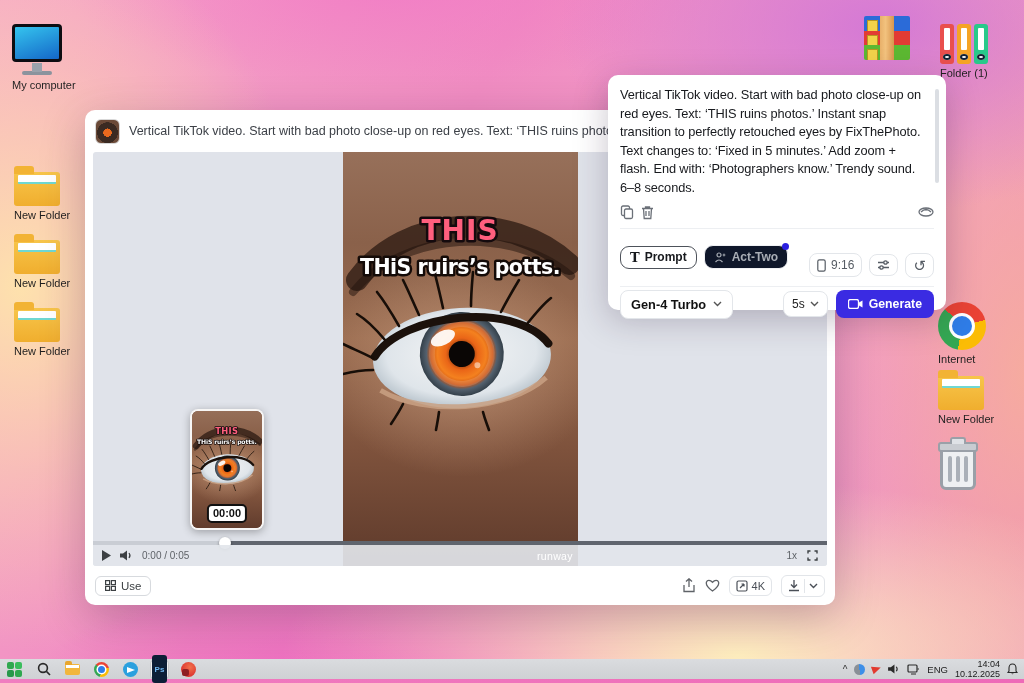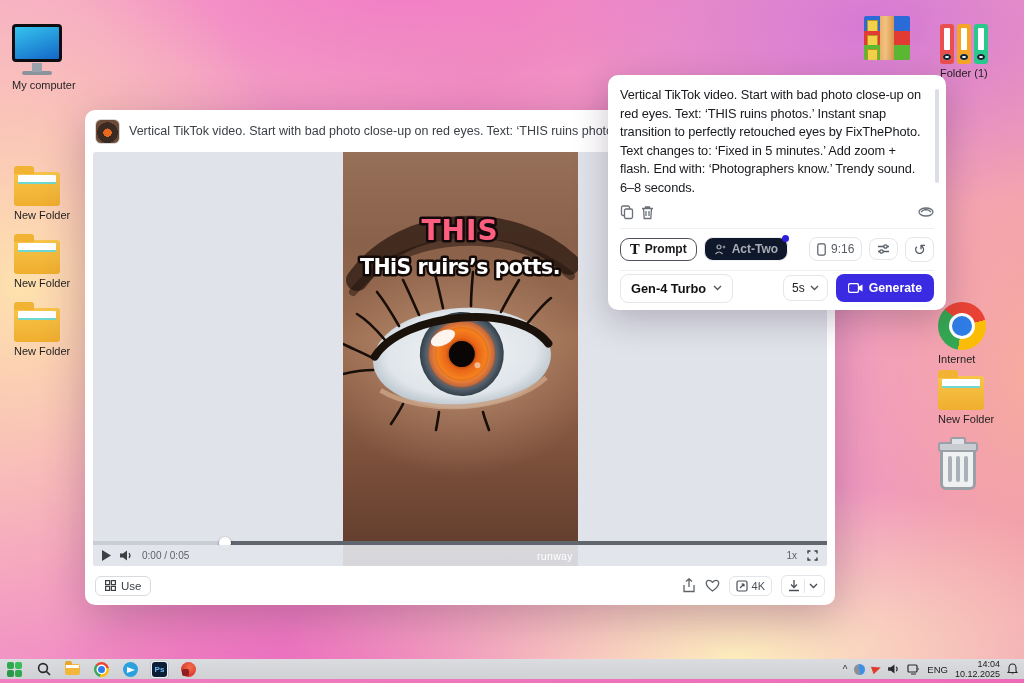--- a/index.html
+++ b/index.html
@@ -89,21 +89,21 @@
   .panel .ptxt { font-size:12.8px; line-height:18.6px; color:#17191d; letter-spacing:-.1px; padding-right:10px; }
   .panel .sbar { position:absolute; right:7px; top:14px; width:4px; height:94px; background:#dbdee3; border-radius:2px; }
   .picons { display:flex; align-items:center; gap:7px; margin-top:7px; padding-bottom:8px; color:#6b7078; }
   .picons .grow { flex:1; }
   .tabsrow { display:flex; align-items:center; gap:7px; border-top:1px solid #edeff2; padding:8px 0; }
   .tab-prompt { display:flex; align-items:center; gap:5px; border:1.5px solid #4d525a; border-radius:9px; padding:3px 9px; font-size:12px; font-weight:bold; color:#17191d; background:#fff; }
   .tab-prompt .tglyph { font-family:"DejaVu Serif", serif; font-weight:bold; font-size:13px; }
   .tab-act { position:relative; display:flex; align-items:center; gap:5px; border:1px solid #f0f1f4; border-radius:9px; padding:4px 9px; font-size:12px; font-weight:bold; color:#a8adb5; background:#0f172a; }
   .tab-act .dot { position:absolute; top:-3px; right:-2px; width:7px; height:7px; border-radius:50%; background:#2b1fe0; }
   .tabsrow .grow { flex:1; }
-  .pill { display:flex; align-items:center; gap:5px; border:1px solid #e3e6ea; border-radius:8px; padding:4px 7px; font-size:12px; color:#565c64; background:#fff; }
+  .pill { display:flex; align-items:center; gap:5px; border:1px solid #e3e6ea; border-radius:8px; padding:4px 7px; font-size:12px; color:#565c64; background:#fff;margin-top:16px; }
   .reset-glyph { font-size:15px; color:#565c64; line-height:1; }
   .botrow { display:flex; align-items:center; gap:8px; border-top:1px solid #edeff2; padding:3px 0; }
   .model { display:flex; align-items:center; gap:7px; border:1px solid #e3e6ea; border-radius:8px; padding:6px 10px; font-size:12.8px; font-weight:bold; color:#111; background:#fff; }
   .botrow .grow { flex:1; }
   .dur { display:flex; align-items:center; gap:5px; border:1px solid #e3e6ea; border-radius:8px; padding:5px 8px; font-size:12px; color:#222; background:#fff; }
   .genbtn { display:flex; align-items:center; gap:6px; background:#3a2be2; color:#fff; border:none; border-radius:8px; padding:7px 12px; font-size:12.3px; font-weight:bold; }
 
   
   .taskbar { position:absolute; left:0; top:659px; width:1024px; height:20px; background:linear-gradient(#dadcdf,#cfd1d4); display:flex; align-items:center; padding:0 6px; z-index:20; }
   .tb-left { display:flex; align-items:center; gap:12px; }
@@ -112,21 +112,21 @@
   .start-grid { display:grid; grid-template-columns:7px 7px; grid-template-rows:7px 7px; gap:1px; }
   .start-grid i { background:#2fa84f; border-radius:2px; }
   .start-grid i:nth-child(2){ background:#39bd5c; } .start-grid i:nth-child(3){ background:#27984a; }
   .mini-folder { width:15px; height:11px; background:#f2b63c; border-radius:2px; position:relative; }
   .mini-folder:before { content:""; position:absolute; top:-3px; left:0; width:7px; height:4px; background:#e8a62e; border-radius:2px 2px 0 0; }
   .mini-folder:after { content:""; position:absolute; top:1px; left:1px; right:1px; height:3px; background:#fff; }
   .mini-chrome { width:15px; height:15px; border-radius:50%; background:conic-gradient(from -45deg,#ea4335 0 120deg,#fbbc05 0 235deg,#34a853 0 360deg); position:relative; }
   .mini-chrome:before { content:""; position:absolute; inset:4px; background:#2f7de8; border-radius:50%; box-shadow:0 0 0 1.5px #fff; }
   .mini-tg { width:15px; height:15px; border-radius:50%; background:#2ba0de; position:relative; }
   .mini-tg:before { content:""; position:absolute; left:4px; top:5px; width:0; height:0; border-left:8px solid #fff; border-top:3px solid transparent; border-bottom:3px solid transparent; }
-  .mini-ps { width:15px; height:15px; background:#0c1e36; border-radius:3px; color:#6fb8f2; font-size:8px; font-weight:bold; display:flex; align-items:center; justify-content:center; }
+  .mini-ps { width:15px; height:28px; background:#0c1e36; border-radius:3px; color:#6fb8f2; font-size:8px; font-weight:bold; display:flex; align-items:center; justify-content:center; }
   .mini-red { width:15px; height:15px; border-radius:50%; background:radial-gradient(circle at 60% 35%, #f2704a, #dc3530 70%); position:relative; }
   .mini-red:before { content:""; position:absolute; left:1px; bottom:1px; width:7px; height:7px; background:#8e1f22; border-radius:2px; }
   .tb-right { margin-left:auto; display:flex; align-items:center; gap:7px; color:#222; }
   .tb-right .sm { font-size:9.5px; }
   .clock { text-align:right; font-size:9px; line-height:10px; color:#1a1a1a; }
   .caret { font-size:10px; color:#333; }
   .tray-blue { width:11px; height:11px; border-radius:50%; background:conic-gradient(#3d8fe8 0 180deg, #8a9097 0 360deg); }
   .tray-red { width:0; height:0; border-left:9px solid #e23b30; border-top:4px solid transparent; border-bottom:4px solid transparent; transform:rotate(-20deg); }
   .bottomstrip { position:absolute; left:0; top:679px; width:1024px; height:4px; background:linear-gradient(90deg,#f07ec0,#ee6ab8); }
 
@@ -263,20 +263,28 @@
       <div class="ptext">Vertical TikTok video. Start with bad photo close-up on red eyes. Text: ‘THIS ruins photos.’ Instant snap transitio</div>
     </div>
 
     <div class="player">
       <div class="vstrip">
         <svg viewBox="0 0 235 414" preserveAspectRatio="xMidYMid slice">
             <use href="#eyeart"></use>
           </svg>
       </div>
 
+      <div class="vthumb">
+        <div class="mini">
+            <svg viewBox="0 0 235 414" preserveAspectRatio="xMidYMid slice">
+              <use href="#eyeart"></use>
+            </svg>
+          </div>
+        <div class="badge">00:00</div>
+      </div>
 
       <div class="progress">
         <div class="played"></div>
         <div class="knob"></div>
       </div>
 
       <div class="controls">
         <span class="cbtn">
           <svg class="ic" width="9" height="11" viewBox="0 0 9 11">
               <path d="M0 0 L9 5.5 L0 11 Z" fill="#3c4043"></path>

